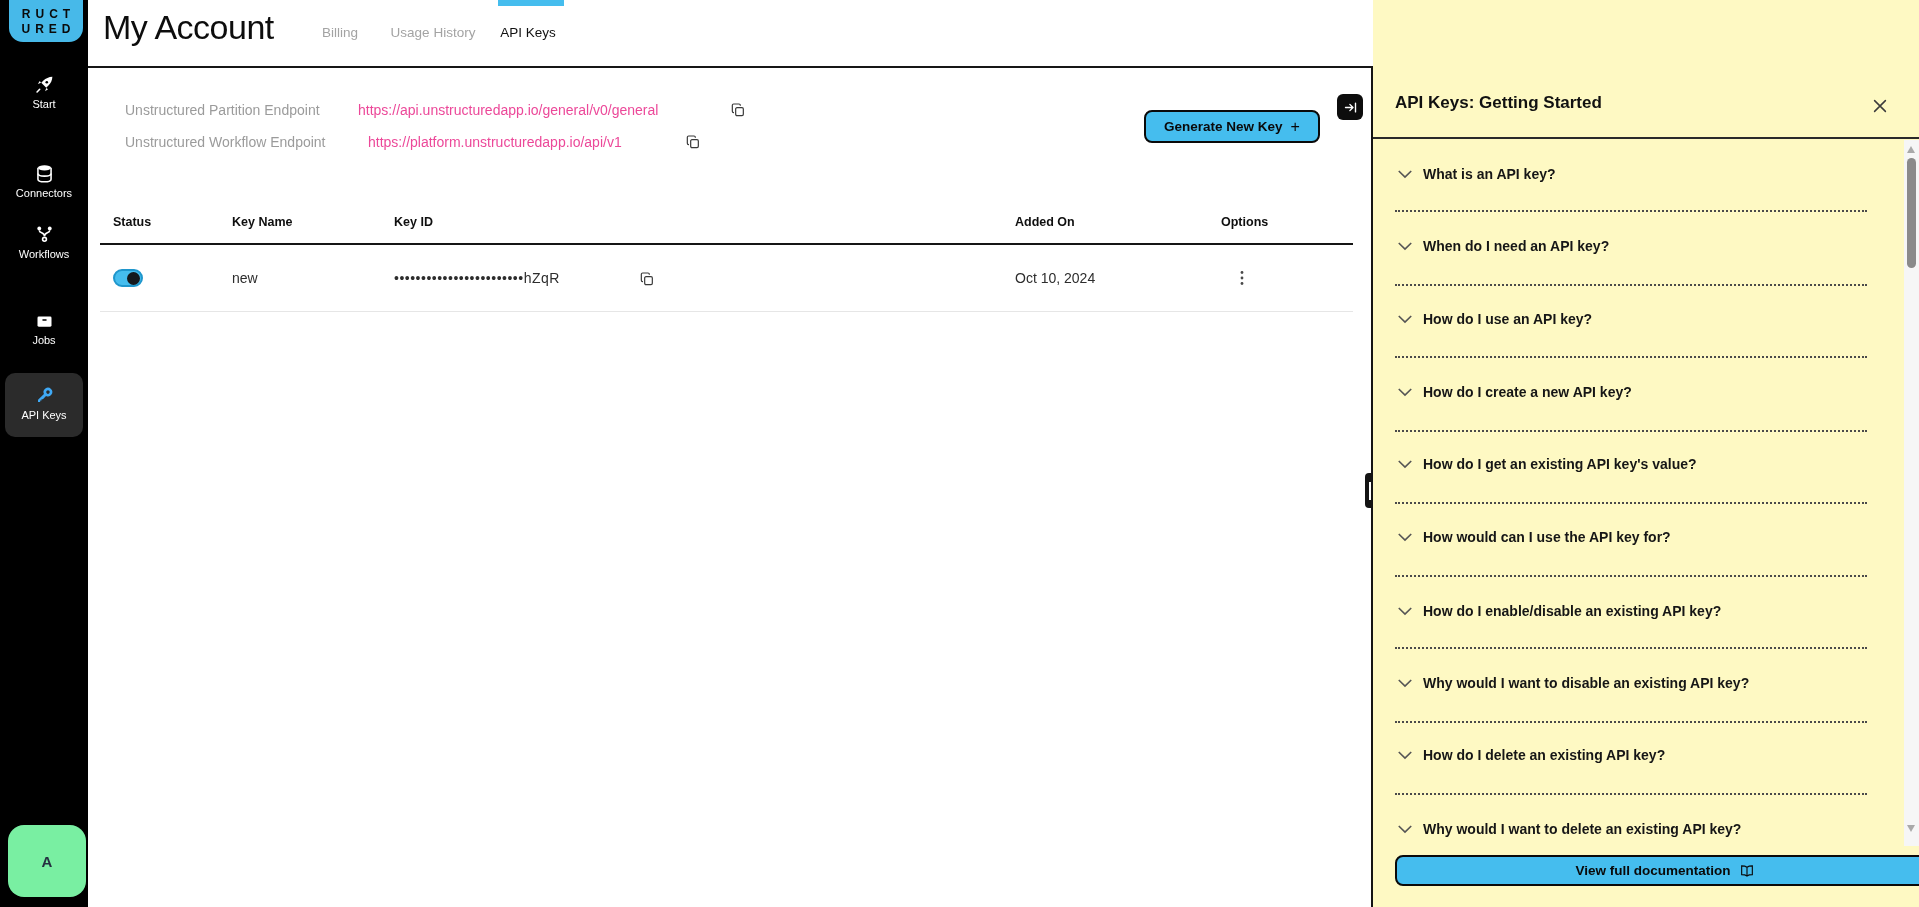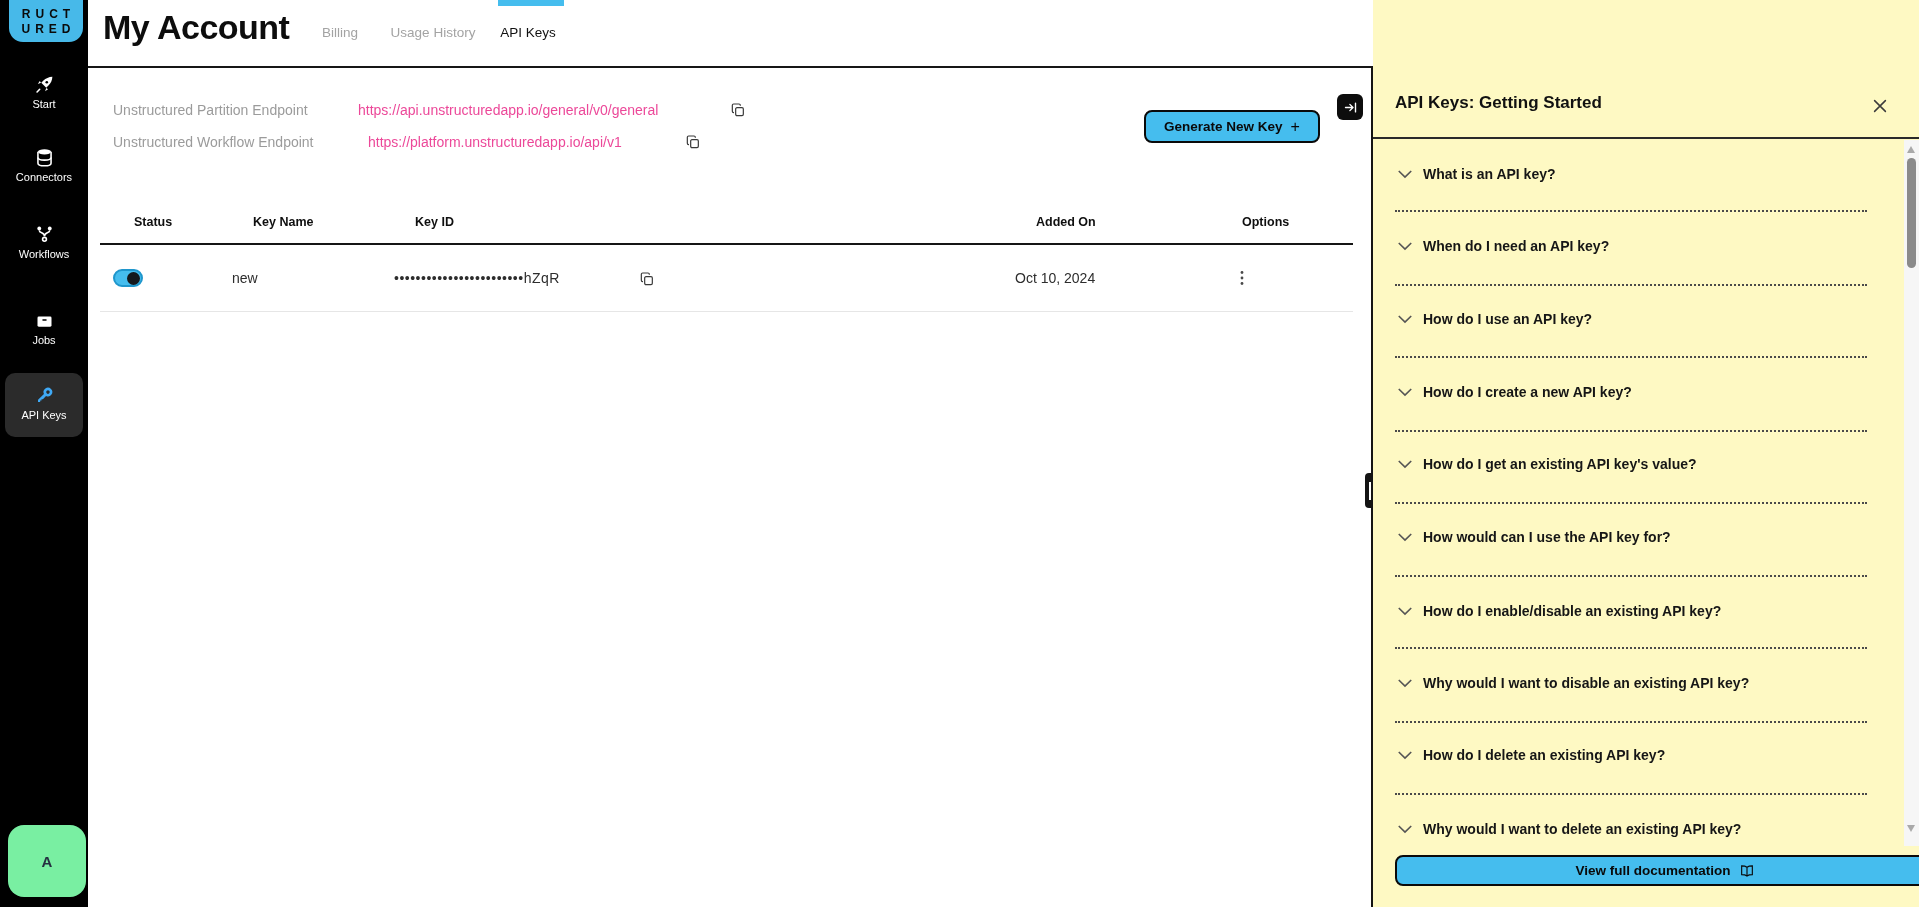--- a/index.html
+++ b/index.html
@@ -12,43 +12,43 @@
   .logo span{font-size:12px;font-weight:bold;color:#0a0a0a;letter-spacing:5px;margin-right:-5px;line-height:12px;}
   .nav-item{position:absolute;left:0;width:88px;display:flex;flex-direction:column;align-items:center;gap:3px;cursor:pointer;}
   .nav-item .nav-icon{width:21px;height:21px;display:block;}
   .nav-item .nav-label{color:#fff;font-size:11px;line-height:13px;}
   .nav-active-bg{position:absolute;left:5px;top:373px;width:78px;height:64px;background:var(--active-item-bg,#2b2b2b);border-radius:10px;}
   .avatar{position:absolute;left:8px;top:825px;width:78px;height:72px;border-radius:16px;background:var(--avatar-green,#79efa2);
           display:flex;align-items:center;justify-content:center;font-weight:bold;font-size:15px;color:#253041;}
 
   
   .main{position:absolute;left:88px;top:0;width:1283px;height:907px;background:#fff;}
-  .page-title{position:absolute;left:15px;top:8px;font-size:34px;font-weight:700;color:#0d0d0d;letter-spacing:-0.5px;}
+  .page-title{position:absolute;left:15px;top:8px;font-size:34px;font-weight:400;color:#0d0d0d;letter-spacing:-0.5px;}
   .tab{position:absolute;top:25px;transform:translateX(-50%);font-size:13.5px;color:#a3a3a3;cursor:pointer;white-space:nowrap;}
   .tab.active{color:#111;}
   .tab-indicator{position:absolute;left:410px;top:0;width:66px;height:6px;background:var(--accent,#45bdee);}
   .header-rule{position:absolute;left:0;top:66px;width:1283px;height:2px;background:#161616;}
 
   
-  .ep-label{position:absolute;left:25px;font-size:14px;color:#9b9b9b;white-space:nowrap;}
+  .ep-label{position:absolute;left:37px;font-size:14px;color:#9b9b9b;white-space:nowrap;}
   .ep-value{position:absolute;font-size:14px;color:#ec4899;white-space:nowrap;}
   .copy-btn{position:absolute;width:16px;height:16px;cursor:pointer;}
   .copy-btn svg{width:16px;height:16px;display:block;}
 
   
   .btn-blue{background:var(--accent,#45bdee);border:2px solid #0a0a0a;border-radius:8px;display:flex;align-items:center;justify-content:center;
             font-weight:bold;font-size:13.5px;color:#0a0a0a;cursor:pointer;box-sizing:border-box;gap:8px;}
   .gen-btn{position:absolute;left:1056px;top:110px;width:176px;height:33px;}
   .gen-plus{font-size:16px;font-weight:normal;line-height:14px;}
   .collapse-btn{position:absolute;left:1249px;top:94px;width:26px;height:26px;border-radius:6px;background:#0d0d0d;display:flex;
                 align-items:center;justify-content:center;cursor:pointer;}
   .collapse-btn svg{width:15px;height:15px;display:block;}
 
   
-  .th{position:absolute;top:215px;font-size:12.5px;font-weight:bold;color:#0f0f0f;white-space:nowrap;margin-left:21px;}
+  .th{position:absolute;top:215px;font-size:12.5px;font-weight:bold;color:#0f0f0f;white-space:nowrap;}
   .table-rule{position:absolute;left:12px;top:243px;width:1253px;height:2px;background:#151515;}
   .row-rule{position:absolute;left:12px;top:311px;width:1253px;height:1px;background:#e6e6e6;}
   .td{position:absolute;top:270px;font-size:14px;color:#2d2d2d;white-space:nowrap;}
   .toggle{position:absolute;left:25px;top:269px;width:30px;height:18px;border-radius:9px;background:var(--accent,#45bdee);
           border:2px solid #1f96cc;box-sizing:border-box;cursor:pointer;}
   .toggle .knob{position:absolute;right:1px;top:0.5px;width:13px;height:13px;border-radius:50%;background:#14181c;}
   .kebab{position:absolute;left:1146px;top:268px;width:16px;height:20px;cursor:pointer;}
   .kebab svg{display:block;}
 
   
@@ -93,21 +93,21 @@
         <svg viewBox="0 0 24 24" width="21" height="21">
           <path d="M21 3c-4 .1-7.6 1.9-10.2 4.5L8.3 10l5.7 5.7 2.5-2.5C19.1 10.6 20.9 7 21 3z" fill="#fff"></path>
           <circle cx="14.6" cy="9.4" r="1.5" fill="#000"></circle>
           <path d="M8 10 4.4 11.3 6.6 7.9Z M14 16l-1.3 3.6 3.4-2.2z" fill="#fff"></path>
           <path d="M6.5 17.5 3.5 20.5" stroke="#fff" stroke-width="1.8" stroke-linecap="round"></path>
         </svg>
       </span>
       <span class="nav-label">Start</span>
     </div>
 
-    <div class="nav-item" style="top:147px;">
+    <div class="nav-item" style="top:163px;">
       <span class="nav-icon">
         <svg viewBox="0 0 24 24" width="21" height="21" fill="none" stroke="#fff" stroke-width="1.8">
           <ellipse cx="12" cy="5.5" rx="7.5" ry="3" fill="#fff" stroke="none"></ellipse>
           <path d="M4.5 5.5v13c0 1.7 3.4 3 7.5 3s7.5-1.3 7.5-3v-13"></path>
           <path d="M4.5 12c0 1.7 3.4 3 7.5 3s7.5-1.3 7.5-3"></path>
         </svg>
       </span>
       <span class="nav-label">Connectors</span>
     </div>
 

